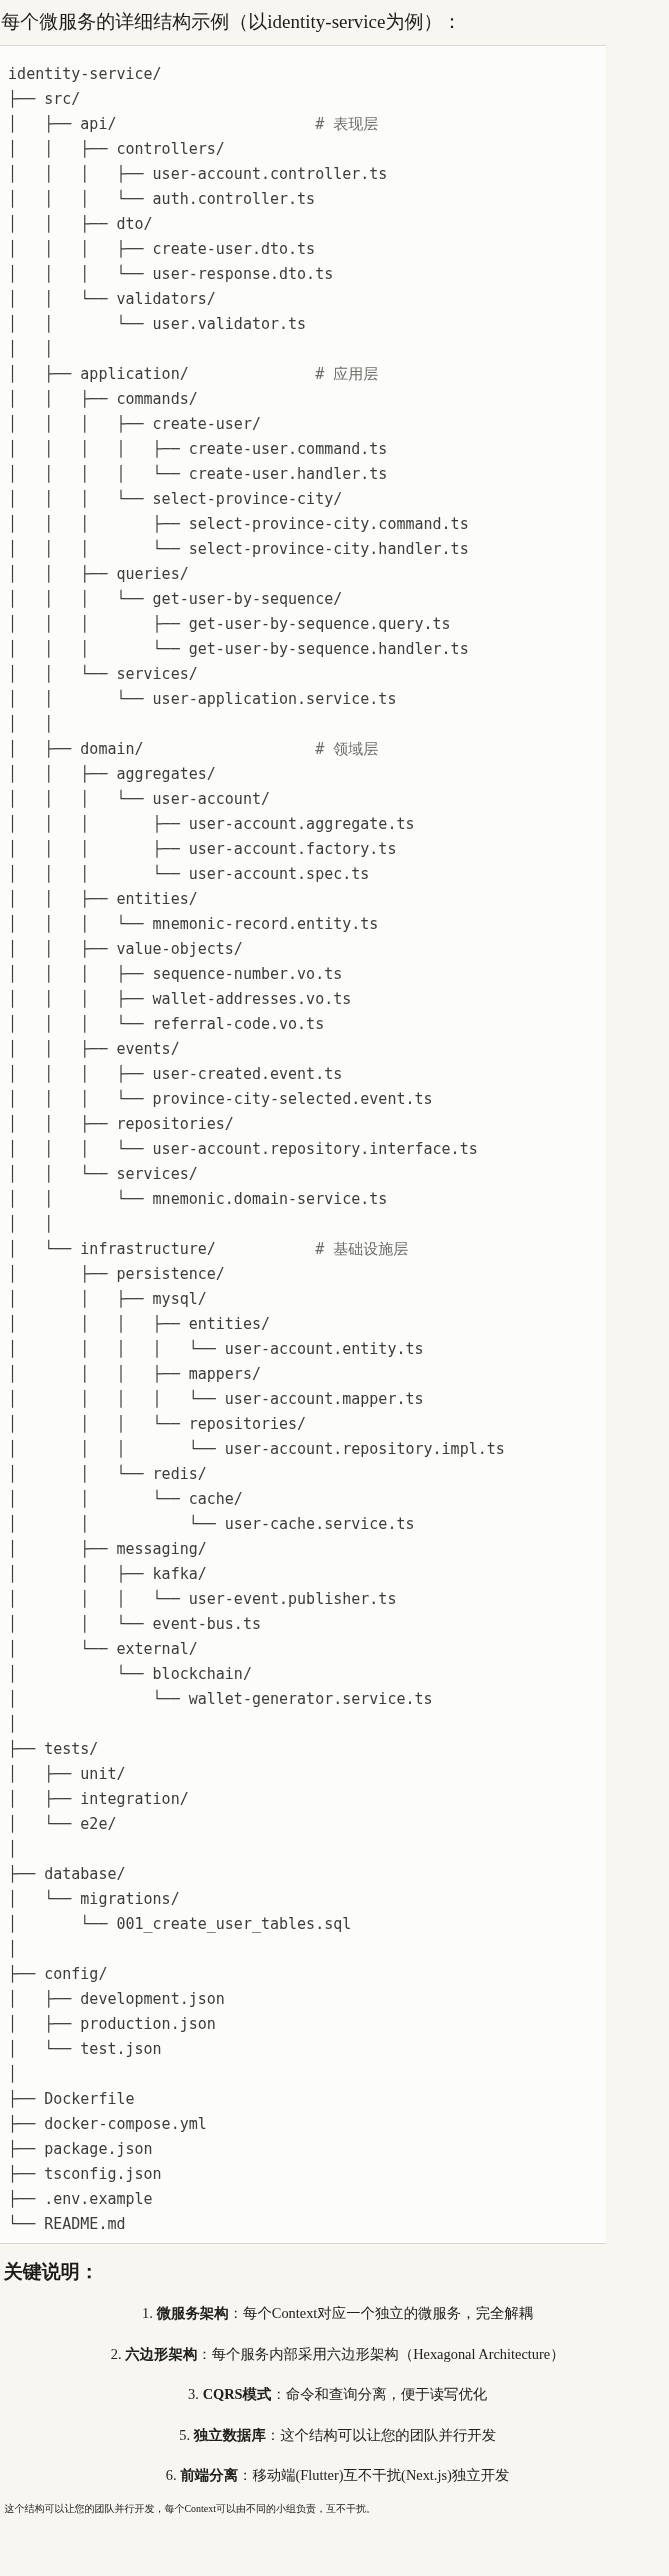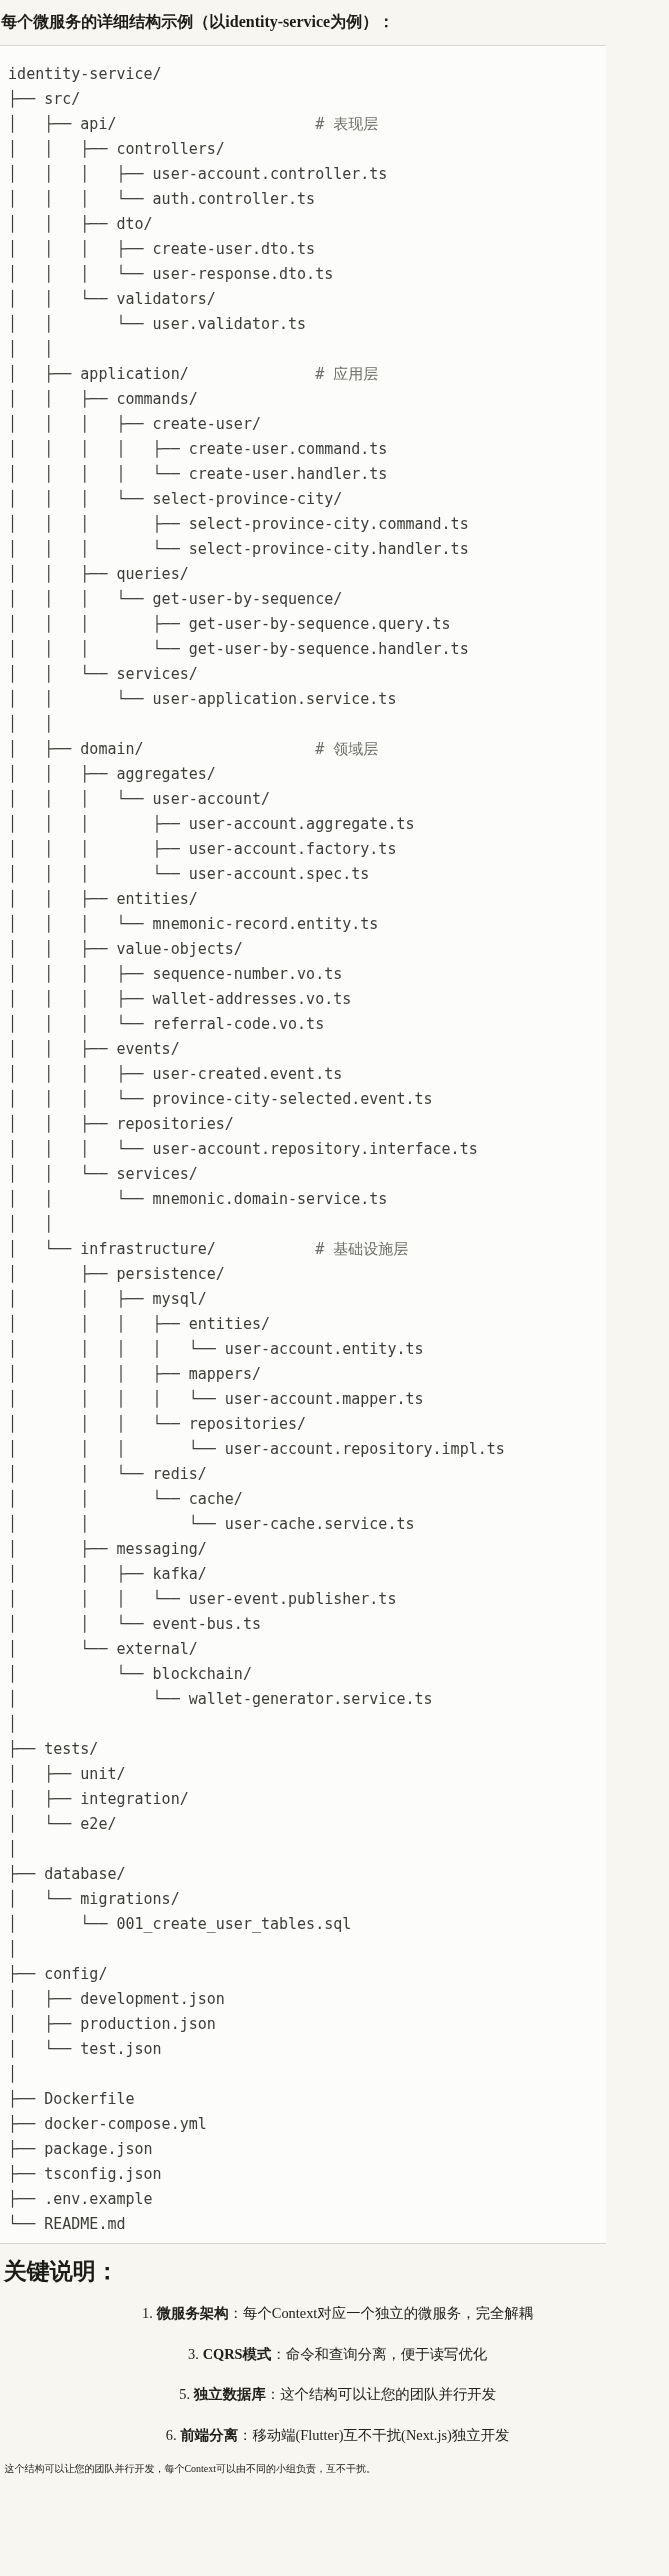--- a/index.html
+++ b/index.html
@@ -14,22 +14,22 @@
   *{box-sizing:border-box;}
   html,body{margin:0;padding:0;}
   body{
     width:669px;
     background:var(--page-bg);
     font-family:"Liberation Serif", serif;
     color:var(--body-text);
   }
   .page-title{
     margin:8.8px 0 0 1.3px;
-    font-weight:bold;
-    font-size:16px;
+    font-weight:normal;
+    font-size:19px;
     line-height:25px;
     color:var(--heading-text);
     font-family:"Liberation Serif", serif;
   }
   .code-block{
     margin-top:11.3px;
     background:var(--code-bg);
     border-top:0.6px solid var(--border);
     border-bottom:0.6px solid var(--border);
     padding:16.3px 6.3px 5.6px 8.1px;
@@ -41,21 +41,21 @@
     font-family:"DejaVu Sans Mono", monospace;
     font-size:15px;
     line-height:25px;
     color:var(--code-text);
     white-space:pre;
   }
   .tree-comment{color:var(--comment-text);}
   .notes-heading{
     margin:15px 0 0 3.8px;
     font-weight:bold;
-    font-size:23px;
+    font-size:19px;
     line-height:25px;
     color:var(--heading-text);
   }
   .notes-list{
     margin:0;
     padding:0 0 0 6.3px;
     list-style:none;
     text-align:center;
   }
   .note-item{
@@ -165,19 +165,20 @@
 ├── package.json
 ├── tsconfig.json
 ├── .env.example
 └── README.md</pre>
 </div>
 
 <div class="notes-heading">关键说明：</div>
 
 <ol class="notes-list">
   <li class="note-item"><span class="note-number">1.</span><span class="note-term">微服务架构</span><span class="note-description">：每个Context对应一个独立的微服务，完全解耦</span></li>
+  <li class="note-item"><span class="note-number">2.</span><span class="note-term">六边形架构</span><span class="note-description">：每个服务内部采用六边形架构（Hexagonal Architecture）</span></li>
   <li class="note-item"><span class="note-number">3.</span><span class="note-term">CQRS模式</span><span class="note-description">：命令和查询分离，便于读写优化</span></li>
   <li class="note-item"><span class="note-number">5.</span><span class="note-term">独立数据库</span><span class="note-description">：这个结构可以让您的团队并行开发</span></li>
   <li class="note-item"><span class="note-number">6.</span><span class="note-term">前端分离</span><span class="note-description">：移动端(Flutter)互不干扰(Next.js)独立开发</span></li>
 </ol>
 
 <p class="closing-paragraph">这个结构可以让您的团队并行开发，每个Context可以由不同的小组负责，互不干扰。</p>
 
 
 </body></html>

